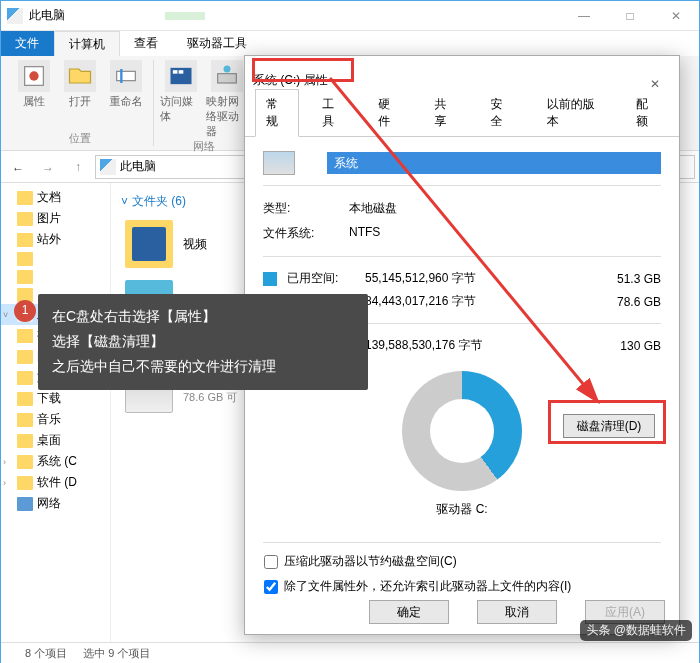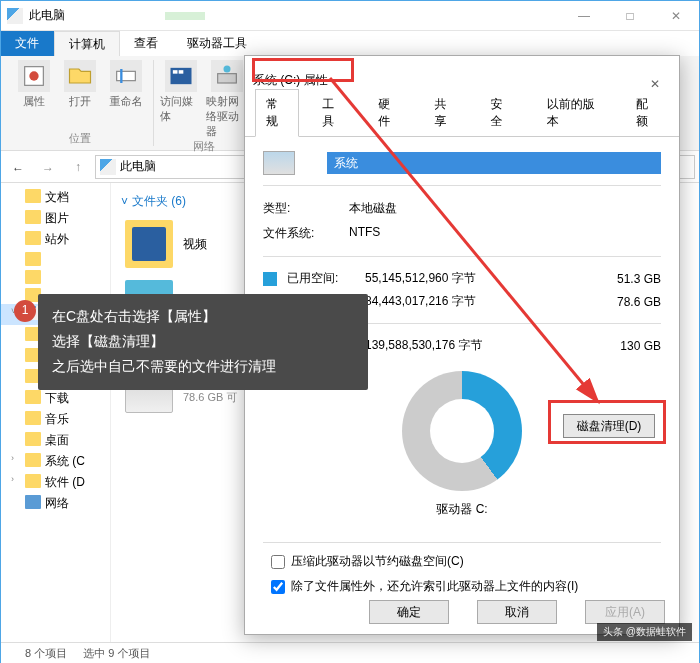--- a/index.html
+++ b/index.html
@@ -22,21 +22,21 @@
 .ribbon .grp .btn .ico{width:32px;height:32px;background:#e8e8e8;display:flex;align-items:center;justify-content:center}
 .ribbon .grp .lbl{font-size:11px;color:#888;text-align:center}
 .navbar{height:32px;display:flex;align-items:center;padding:2px 4px;gap:4px;border-bottom:1px solid #ddd}
 .navbar .nav{width:26px;height:26px;display:flex;align-items:center;justify-content:center;color:#888;border-radius:2px}
 .navbar .nav.enabled{color:#333}
 .navbar .bread{flex:1;height:24px;border:1px solid #ccc;display:flex;align-items:center;padding:0 4px;gap:4px}
 .navbar .bread .ico{width:16px;height:16px;background:linear-gradient(135deg,#4ea6e6 40%,#f0f0f0 40%)}
 .navbar .search{width:160px;height:24px;border:1px solid #ccc;padding:0 4px;color:#888}
 .main{display:flex;height:calc(663px - 30px - 25px - 95px - 32px - 22px)}
 .tree{width:110px;border-right:1px solid #eee;padding:4px 0;overflow:hidden}
-.tree .node{display:flex;gap:4px;padding:2px 10px;font-size:12px;white-space:nowrap}
+.tree .node{display:flex;align-items:center;gap:4px;padding:2px 2px;font-size:12px;white-space:nowrap}
 .tree .node .chev{width:10px;color:#888;font-size:9px}
 .tree .node .ico{width:16px;height:14px;background:#fdd867;border-radius:1px}
 .tree .node.sel{background:#cce5ff}
 .tree .node .ico.pc{background:linear-gradient(135deg,#4ea6e6 40%,#f0f0f0 40%)}
 .tree .node .ico.net{background:#5a9bd5}
 .content{flex:1;padding:6px 10px}
 .content .group-title{color:#1979ca;font-size:12px;margin:4px 0;display:flex;align-items:center;gap:4px}
 .content .item{display:flex;align-items:center;gap:10px;padding:6px 4px}
 .content .item .thumb{width:48px;height:48px;background:#fdd867;border-radius:2px;position:relative}
 .content .item .thumb.video::after{content:"";position:absolute;inset:7px;background:#2a5fa0;border-radius:2px}
@@ -63,33 +63,33 @@
 .dlg .kv .v{flex:1}
 .dlg .usage{display:flex;align-items:center;font-size:12px;padding:3px 0}
 .dlg .usage .sq{width:14px;height:14px;margin-right:10px}
 .dlg .usage .k{width:78px}
 .dlg .usage .bytes{flex:1;text-align:left}
 .dlg .usage .gb{width:70px;text-align:right}
 .dlg .donut{width:120px;height:120px;border-radius:50%;background:conic-gradient(#26a0da 0 40%,#ccc 40% 100%);margin:14px auto;position:relative}
 .dlg .donut::after{content:"";position:absolute;inset:28px;background:#fff;border-radius:50%}
 .dlg .drivelbl{text-align:center;font-size:12px;margin-top:-4px}
 .dlg .cleanup{position:absolute;right:24px;top:358px;width:92px;height:24px;border:1px solid #888;background:#e8e8e8;font-size:12px}
-.dlg .check{display:flex;align-items:center;gap:6px;font-size:12px;margin:8px 8px}
+.dlg .check{display:flex;align-items:center;gap:6px;font-size:12px;margin:8px 1px}
 .dlg .check input{width:14px;height:14px}
 .dlg .btnrow{position:absolute;bottom:10px;right:14px;display:flex;gap:28px}
 .dlg .btnrow button{width:80px;height:24px;border:1px solid #aaa;background:#e8e8e8;font-size:12px}
 .dlg .btnrow button.disabled{color:#aaa}
 
 .redbox{position:absolute;border:3px solid #e53935}
 .redbox.title-box{left:252px;top:58px;width:102px;height:24px}
 .redbox.btn-box{left:548px;top:400px;width:118px;height:44px}
 .arrow-svg{position:absolute;left:320px;top:72px;pointer-events:none}
 .callout{position:absolute;left:38px;top:294px;width:330px;background:#4a4a4a;color:#fff;padding:10px 14px;font-size:14px;line-height:1.8;border-radius:2px}
 .callout .num{position:absolute;left:-24px;top:6px;width:22px;height:22px;background:#d34b3d;color:#fff;border-radius:50%;display:flex;align-items:center;justify-content:center;font-size:12px}
-.footer-credit{position:absolute;right:8px;bottom:22px;background:rgba(0,0,0,.65);color:#eee;font-size:10px;padding:2px 6px;border-radius:0}
+.footer-credit{position:absolute;right:8px;bottom:22px;background:rgba(0,0,0,.65);color:#eee;font-size:12px;padding:2px 6px;border-radius:5px}
 svg.ico-svg{width:28px;height:28px}
 </style>
 </head>
 <body>
 
 <div class="window">
   <div class="titlebar">
     <div class="icon"></div>
     <div class="title">此电脑</div>
     <div class="contextual"></div>

